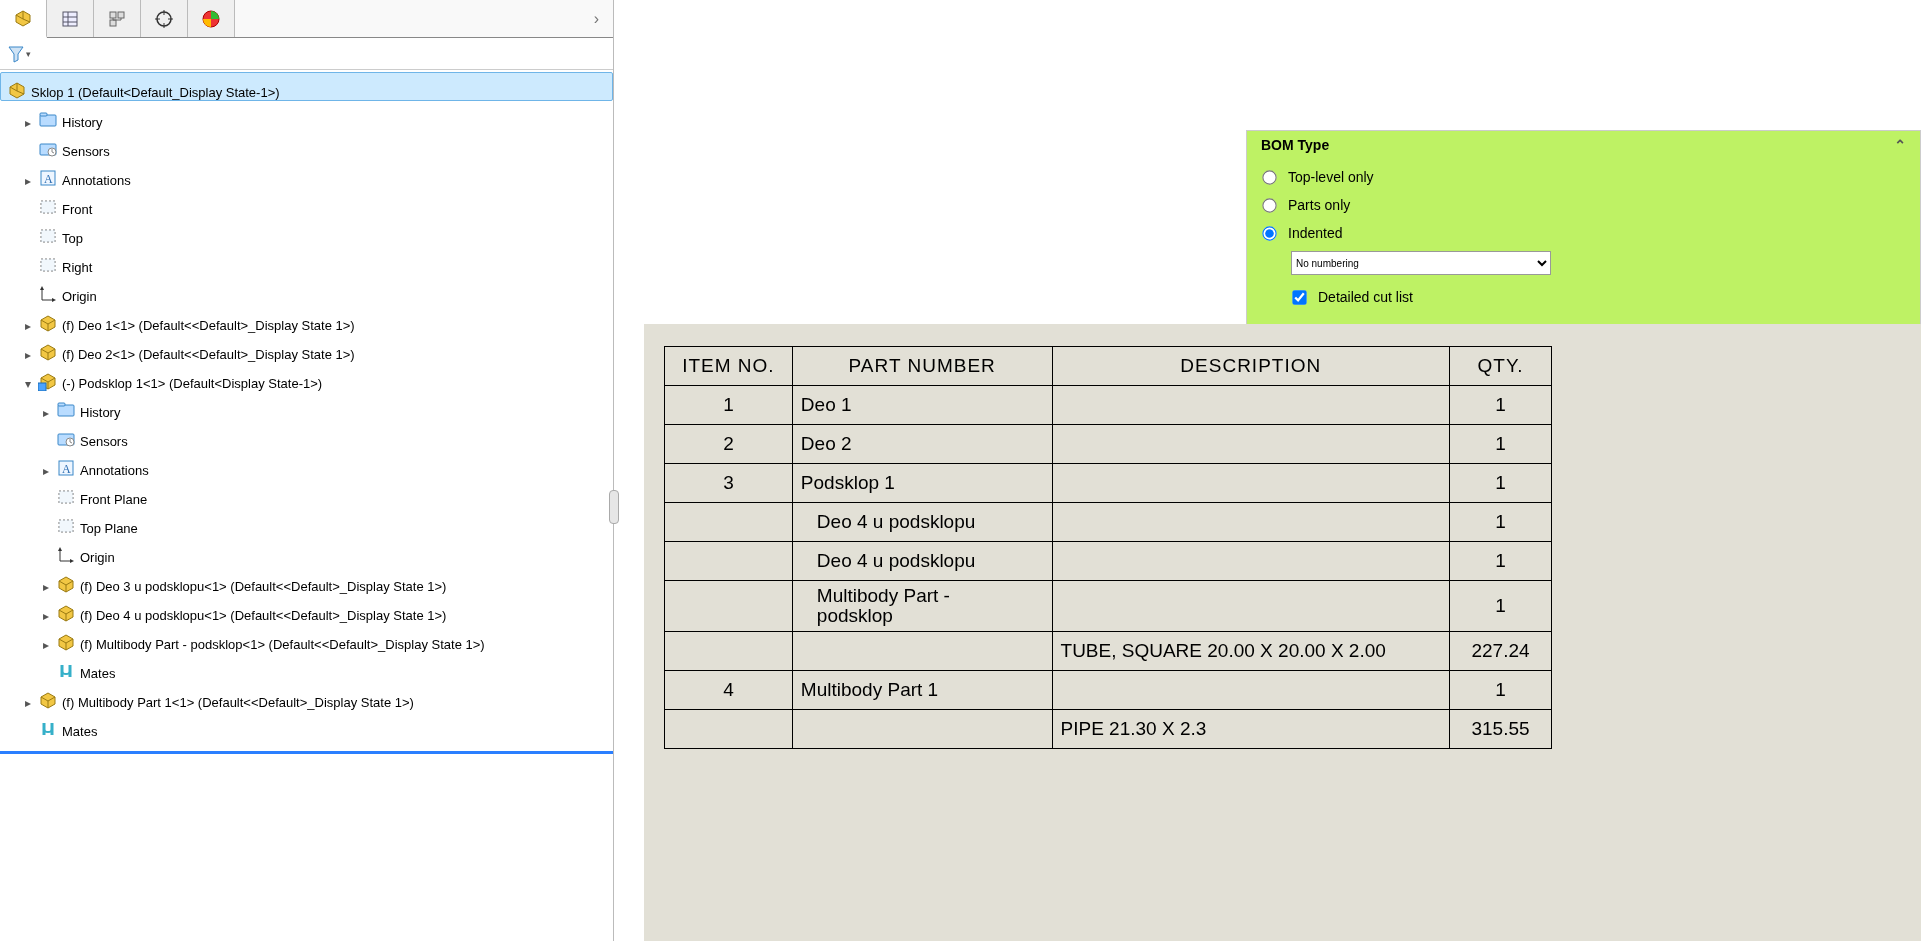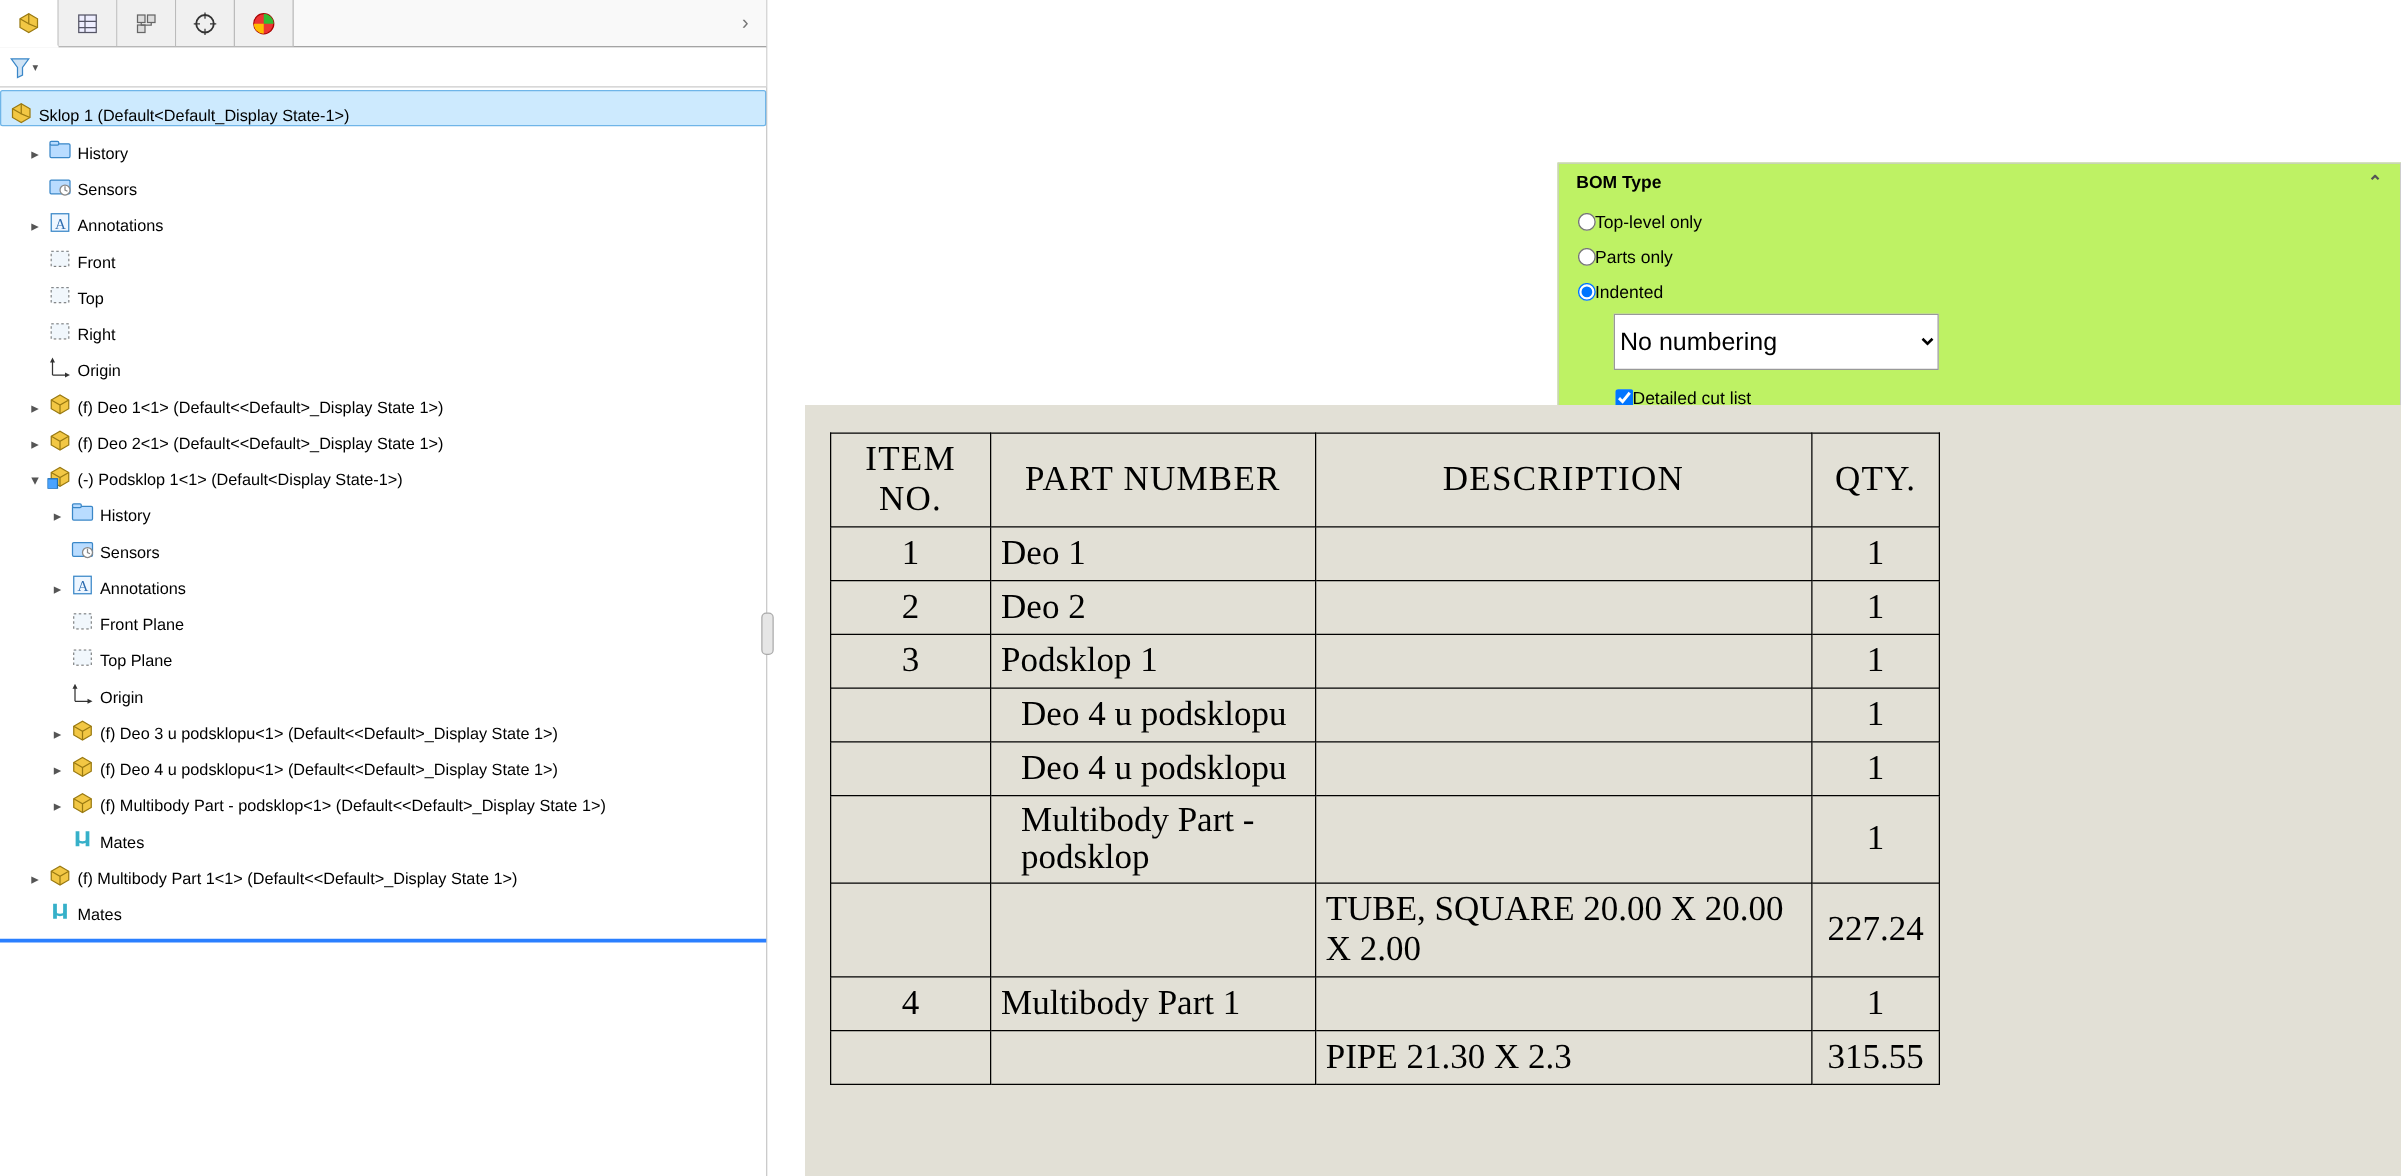--- a/index.html
+++ b/index.html
@@ -30,31 +30,31 @@
   .node-label{white-space:nowrap}
   .indent-1{padding-left:20px}
   .indent-2{padding-left:38px}
   .tree-end{border-top:3px solid #2a7fff;margin:4px 0 0 0}
 
   
   .bom-panel{position:absolute;top:130px;right:0;width:675px;background:#bef264;border:1px solid #ccc;padding:0 0 14px 0}
   .bom-head{display:flex;justify-content:space-between;align-items:center;padding:6px 14px;font-weight:bold;font-size:14px}
   .bom-head .collapse{font-size:14px;color:#555}
   .bom-body{padding:4px 14px}
-  .radio-row,.check-row{display:flex;align-items:center;gap:0;padding:6px 2px;font-size:14px}
+  .radio-row,.check-row{display:flex;align-items:center;gap:12px;padding:6px 2px;font-size:14px}
   .radio-row input,.check-row input{transform:scale(1.1)}
   .bom-select{margin:4px 0 8px 30px}
-  .bom-select select{width:260px;height:45px;font-size:20px;background:#fff;border:1px solid #999}
+  .bom-select select{width:260px;height:24px;font-size:10px;background:#fff;border:1px solid #999}
 
   
   .draw-bg{position:absolute;top:324px;left:30px;right:0;bottom:0;background:#e2e0d6}
 
   
   .bom-table-wrap{position:absolute;top:346px;left:50px;width:888px}
-  table.bom{border-collapse:collapse;width:100%;font-family:Liberation Serif, serif;font-size:28px;background:#e2e0d6}
+  table.bom{border-collapse:collapse;width:100%;font-family:Liberation Sans, sans-serif;font-size:19px;background:#e2e0d6}
   table.bom th,table.bom td{border:1.5px solid #000;padding:5px 8px;height:39px}
   table.bom th{font-weight:normal;text-align:center;letter-spacing:1px}
   .col-item{width:128px;text-align:center}
   .col-part{width:260px;text-align:left}
   .col-desc{width:398px;text-align:left}
   .col-qty{width:102px;text-align:center}
   td.pn{text-align:left;padding-left:6px}
   td.pn.ind{padding-left:24px}
   td.multi{line-height:1.05;padding-top:4px;padding-bottom:4px}
 

